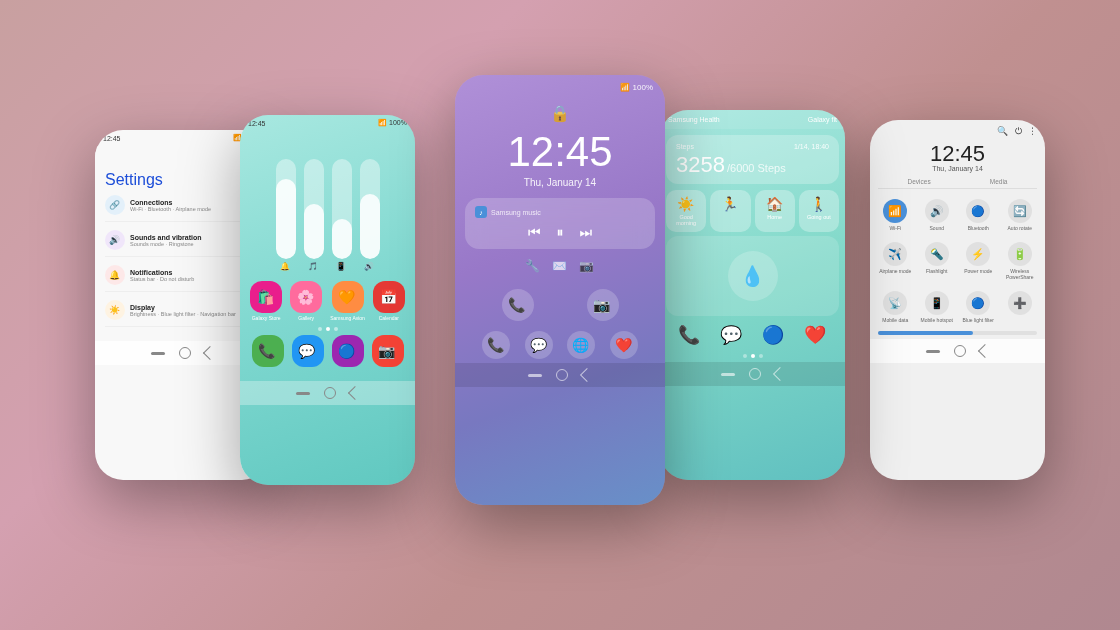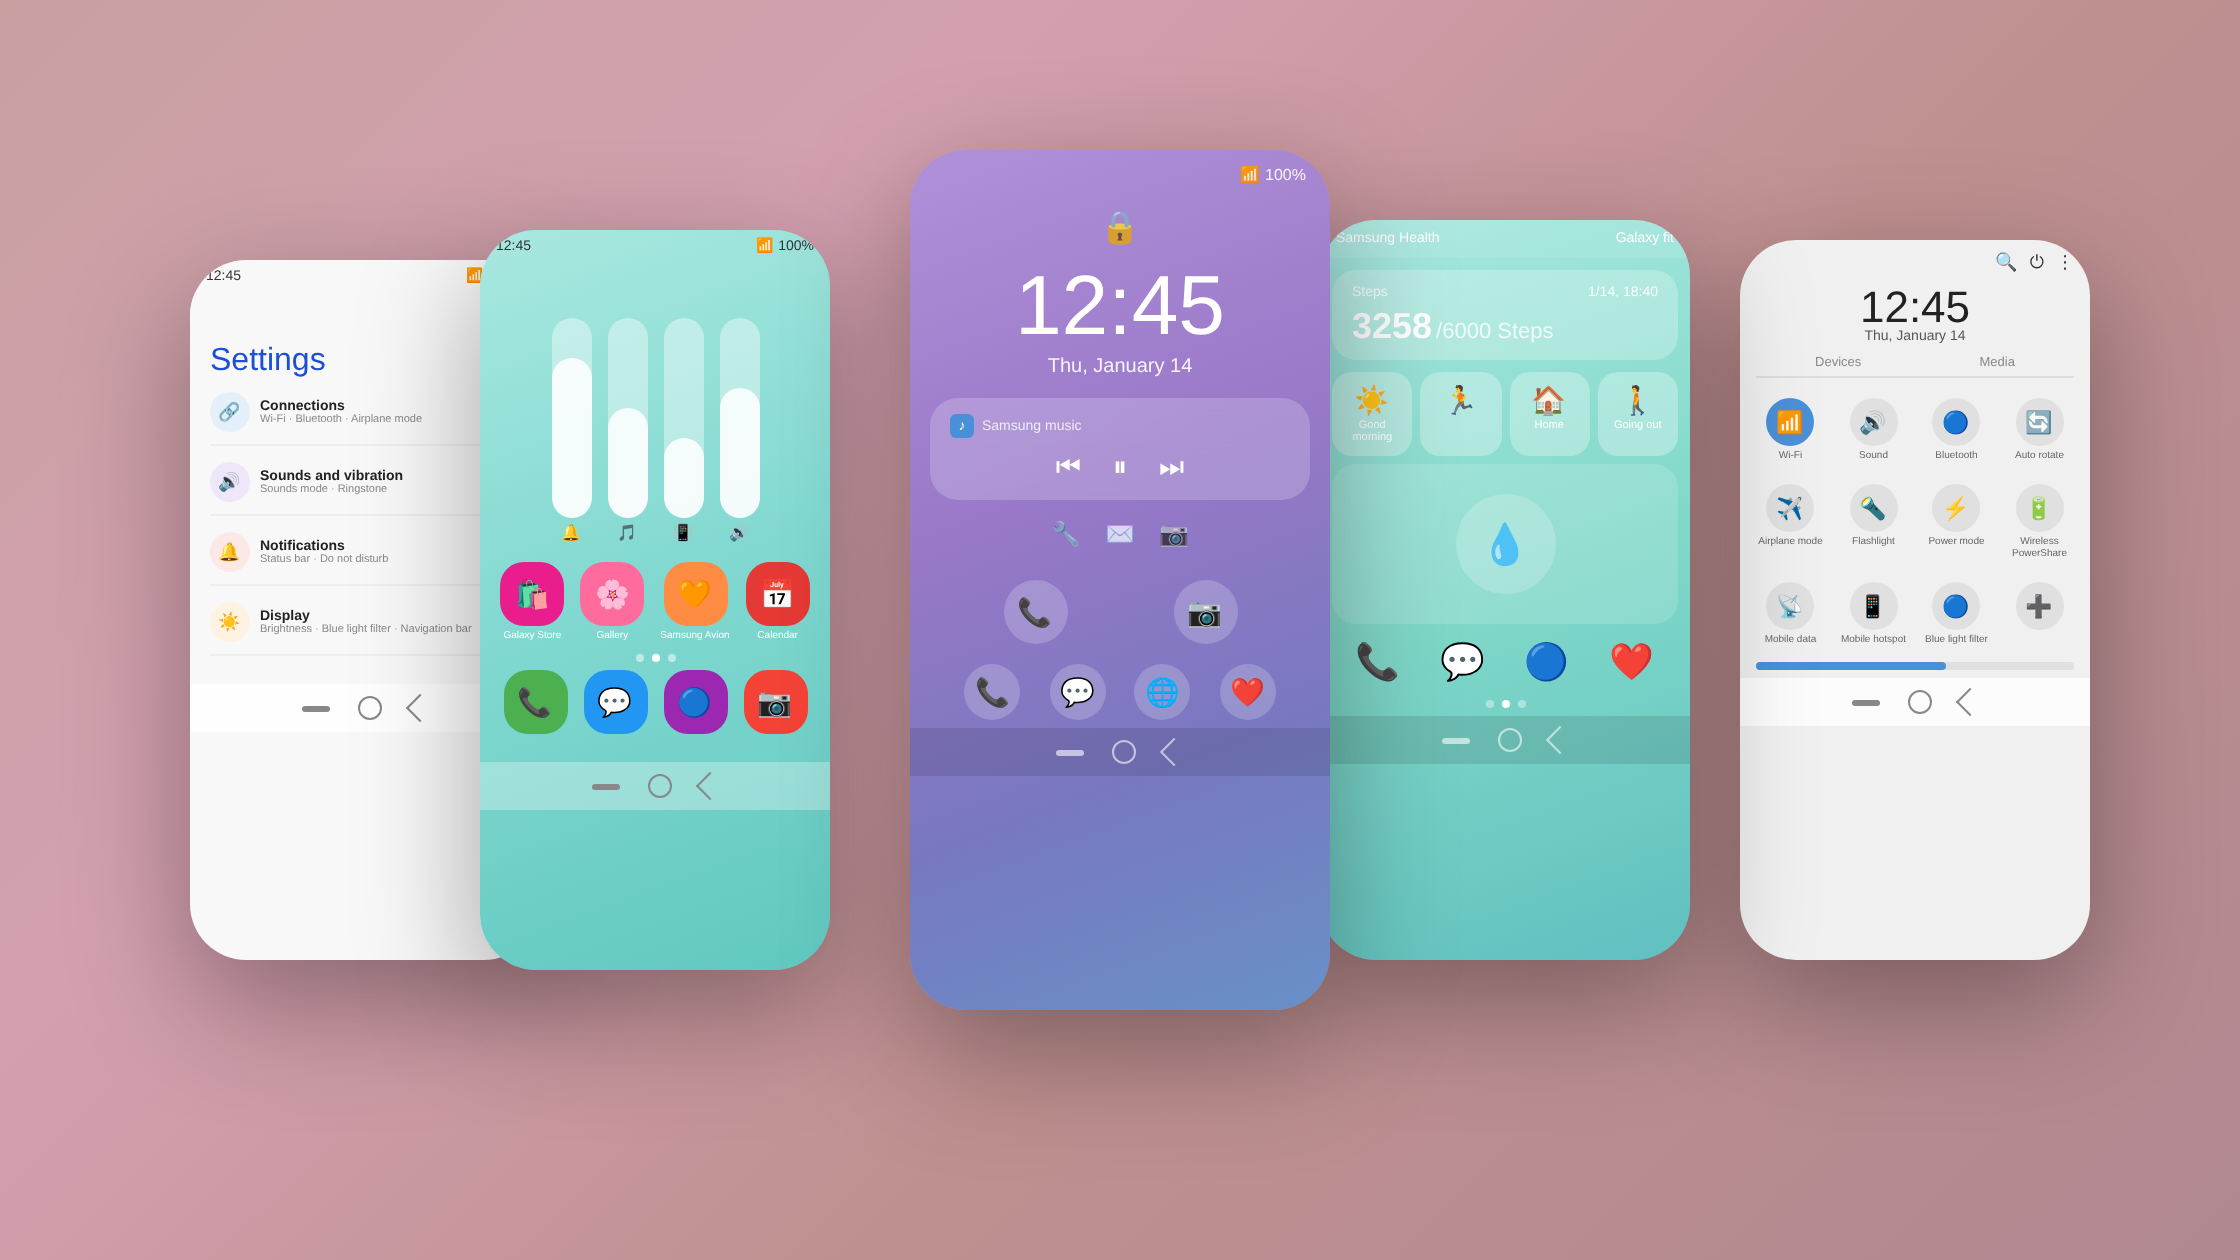--- a/index.html
+++ b/index.html
@@ -426,22 +426,22 @@
       padding: 8px 10px;
     }
     .health-card-header {
       display: flex;
       justify-content: space-between;
       font-size: 7px;
       color: rgba(255,255,255,0.9);
       margin-bottom: 4px;
     }
     .health-steps-count {
-      font-size: 18px;
-      font-weight: bold;
+      font-size: 22px;
+      font-weight: normal;
       color: #fff;
       line-height: 1;
     }
     .health-steps-total {
       font-size: 11px;
       color: rgba(255,255,255,0.8);
     }
     .quick-btns {
       display: grid;
       grid-template-columns: repeat(4, 1fr);

